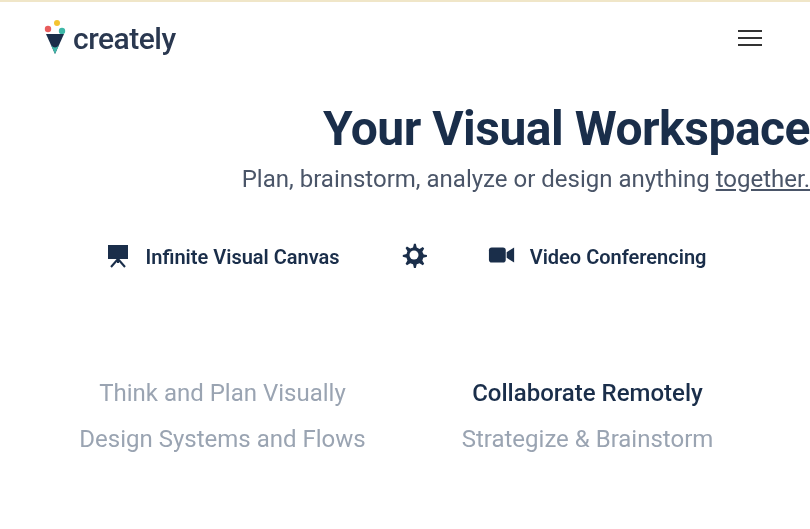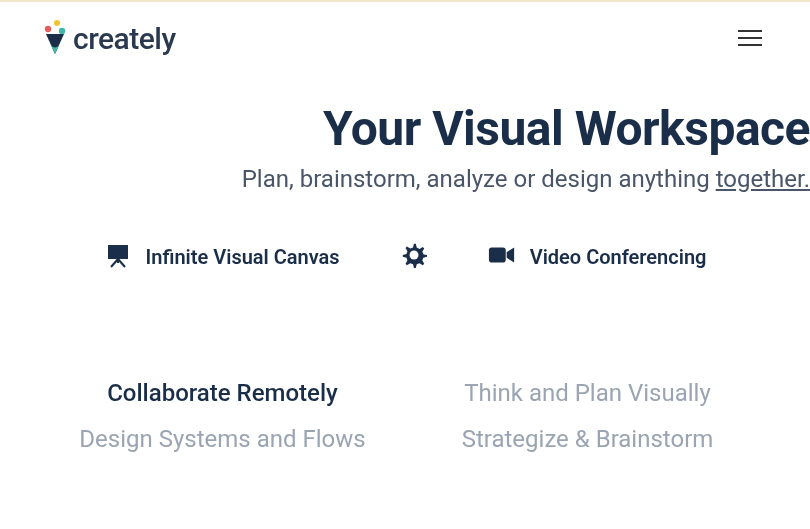--- a/index.html
+++ b/index.html
@@ -165,17 +165,17 @@
       <svg width="30" height="22" viewBox="0 0 30 22">
         <rect x="1" y="3" width="18" height="16" rx="3" fill="#1a2e4a"></rect>
         <path d="M20 8 L28 3 L28 19 L20 14 Z" fill="#1a2e4a"></path>
       </svg>
     </span>
     <span class="feature-text">Video Conferencing</span>
   </div>
 </div>
 
 <div class="tabs">
+  <div class="tab">Think and Plan Visually</div>
   <div class="tab active">Collaborate Remotely</div>
-  <div class="tab">Think and Plan Visually</div>
   <div class="tab">Design Systems and Flows</div>
   <div class="tab">Strategize &amp; Brainstorm</div>
 </div>
 
 </body></html>

